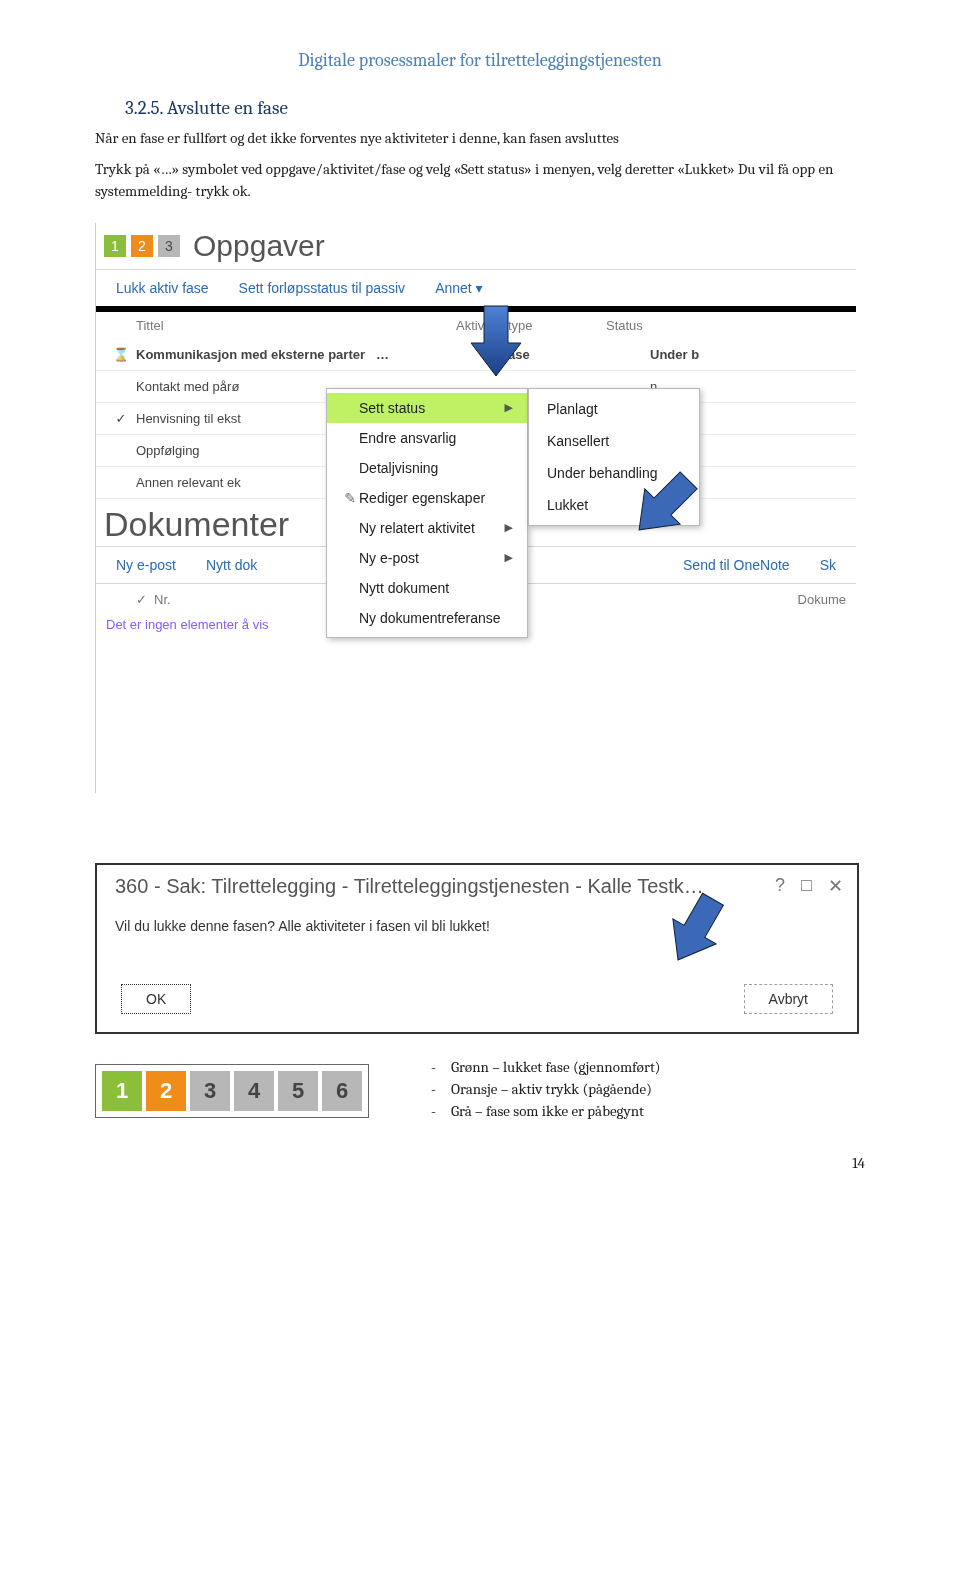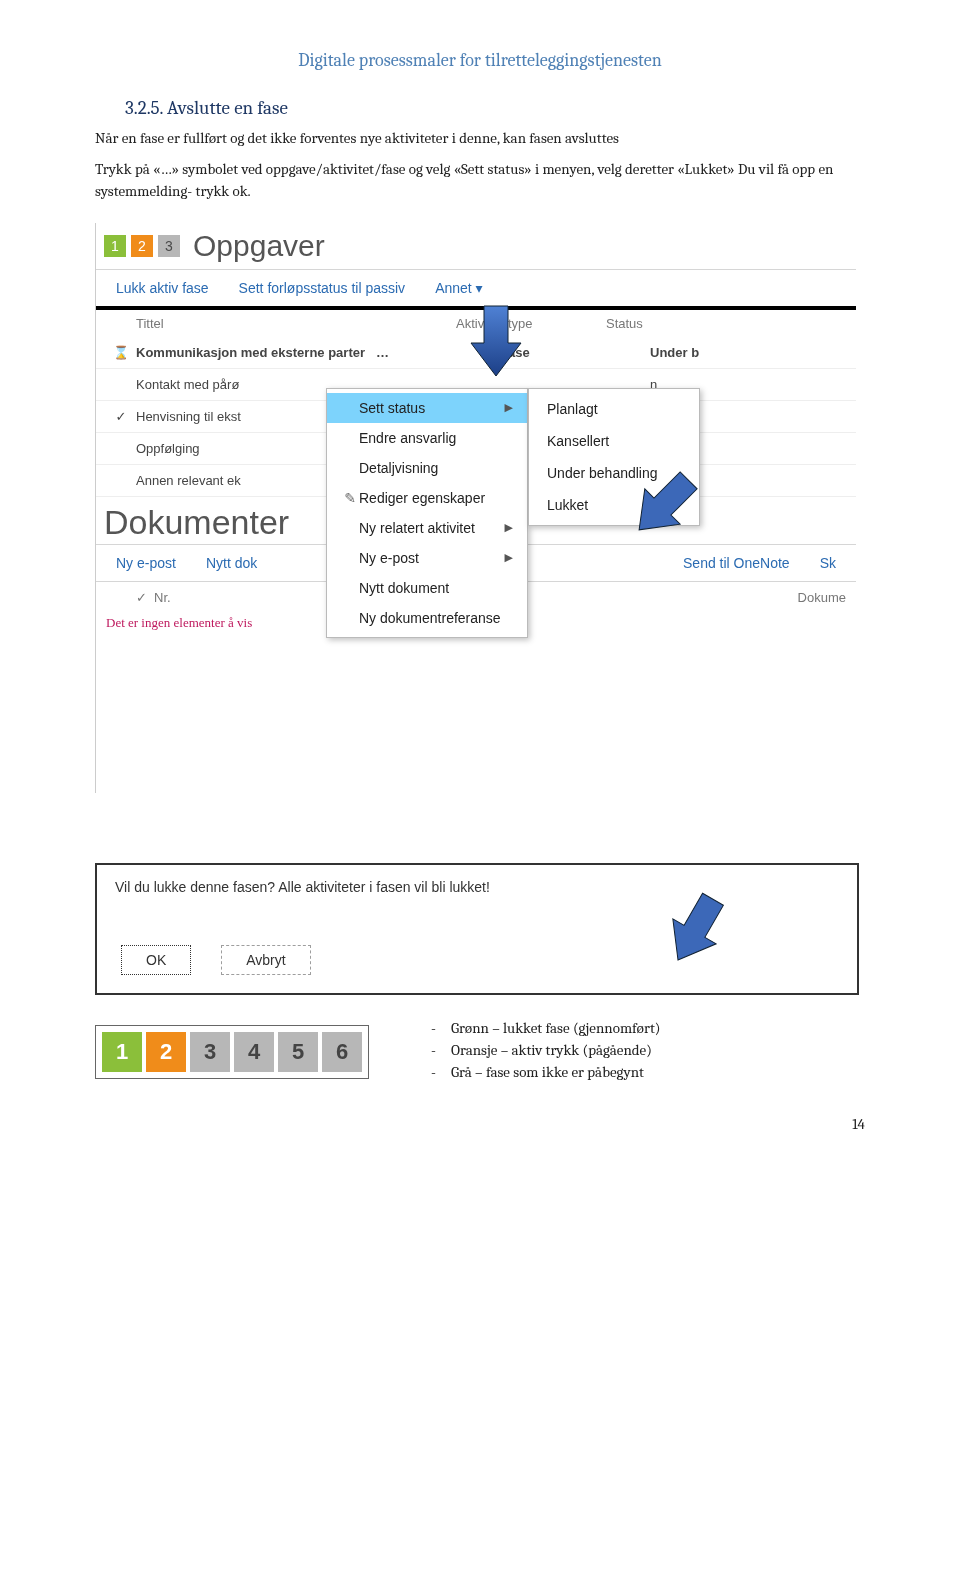--- a/index.html
+++ b/index.html
@@ -60,21 +60,21 @@
   .phase-3 { background:#b7b7b7; color:#4a4a4a;}
   .sect-title {
     font-family: "Segoe UI Light", Arial, sans-serif;
     font-size: 30px;
     color: #555;
     margin-left: 8px;
     font-weight: 300;
   }
   .toolbar1 {
     border-top:1px solid #d6d6d6;
-    border-bottom:4px solid #000000;
+    border-bottom:6px solid #000000;
     display:flex;
     gap:30px;
     padding:10px 20px;
     font-family: "Segoe UI", Arial, sans-serif;
     font-size:14px;
     color:#2b6bb2;
   }
   .toolbar1 .dd::after{content:" \25BE";}
   .grid {
     font-family: "Segoe UI", Arial, sans-serif;
@@ -113,40 +113,40 @@
     border-top:1px solid #d6d6d6;
     border-bottom:1px solid #d6d6d6;
     display:flex;
     gap:30px;
     padding:10px 20px;
     font-family:"Segoe UI", Arial, sans-serif;
     font-size:14px;
     color:#2b6bb2;
   }
   .grid2-header{display:flex;color:#777;font-family:"Segoe UI",Arial,sans-serif;font-size:13px;padding:8px 10px 4px 40px;}
-  .grid2-footer{font-family:Liberation Serif, serif;font-size:13px;color:#be185d;padding:6px 10px;}
+  .grid2-footer{font-family:Liberation Sans, sans-serif;font-size:13px;color:#8b5cf6;padding:6px 10px;}
 
   
   .menu {
     position:absolute;
     background:#fff;
     border:1px solid #bababa;
     box-shadow:2px 2px 6px rgba(0,0,0,.25);
     font-family:"Segoe UI",Arial,sans-serif;
     font-size:14px;
     padding:4px 0;
     z-index:5;
   }
   .menu-item{
     display:flex;align-items:center;justify-content:space-between;
     padding:7px 14px;white-space:nowrap;gap:18px;
   }
   .menu-item .mi-ico{width:18px;display:inline-block;text-align:center;color:#666;}
   .menu-item .arrow{color:#555;font-size:11px;}
-  .menu-item.hover{background:#7dd3fc;}
+  .menu-item.hover{background:#bef264;}
   .submenu .menu-item{padding:8px 18px;}
   
   .big-arrow{
     position:absolute;z-index:10;
     width:60px;height:80px;
   }
   .big-arrow svg{width:100%;height:100%;}
   
   .ss2{
     width:760px;
@@ -156,21 +156,21 @@
     font-family:"Segoe UI",Arial,sans-serif;
   }
   .dlg-titlebar{
     display:flex;justify-content:space-between;align-items:center;
     padding:10px 14px 6px 18px;
   }
   .dlg-title{font-size:20px;color:#555;font-weight:300;}
   .dlg-ctrls{display:flex;gap:16px;color:#777;font-size:18px;}
   .dlg-body{padding:14px 18px 10px 18px;font-size:14px;color:#333;}
   .dlg-btns{
-    display:flex;justify-content:flex-start;gap:30px;
+    display:flex;justify-content:space-between;gap:30px;
     padding:40px 24px 18px 24px;
   }
   .dlg-btn{
     padding:6px 24px;font-size:14px;background:#fff;color:#333;
     border:1px dashed #9e9e9e;
   }
   .dlg-btn.primary{border:1px dotted #333;}
   
   .phase-strip{
     display:flex;gap:4px;
@@ -333,20 +333,28 @@
         </svg>
     </div>
     <div class="big-arrow" style="left:540px;top:240px;transform:rotate(45deg)">
       <svg viewBox="0 0 60 80">
           <path d="M30 78 L5 45 L18 45 L18 8 L42 8 L42 45 L55 45 Z" fill="#3c68b8" stroke="#123" stroke-width="1"></path>
         </svg>
     </div>
   </div>
 
   <div class="ss2">
+    <div class="dlg-titlebar">
+      <div class="dlg-title">360 - Sak: Tilrettelegging - Tilretteleggingstjenesten - Kalle Testk…</div>
+      <div class="dlg-ctrls">
+        <span>?</span>
+        <span>□</span>
+        <span>✕</span>
+      </div>
+    </div>
     <div class="dlg-body">Vil du lukke denne fasen? Alle aktiviteter i fasen vil bli lukket!</div>
     <div class="dlg-btns">
       <div class="dlg-btn primary">OK</div>
       <div class="dlg-btn">Avbryt</div>
     </div>
     <div class="big-arrow" style="right:130px;top:22px;transform:rotate(30deg)">
       <svg viewBox="0 0 60 80">
           <path d="M30 78 L5 45 L18 45 L18 8 L42 8 L42 45 L55 45 Z" fill="#3c68b8" stroke="#123" stroke-width="1"></path>
         </svg>
     </div>

